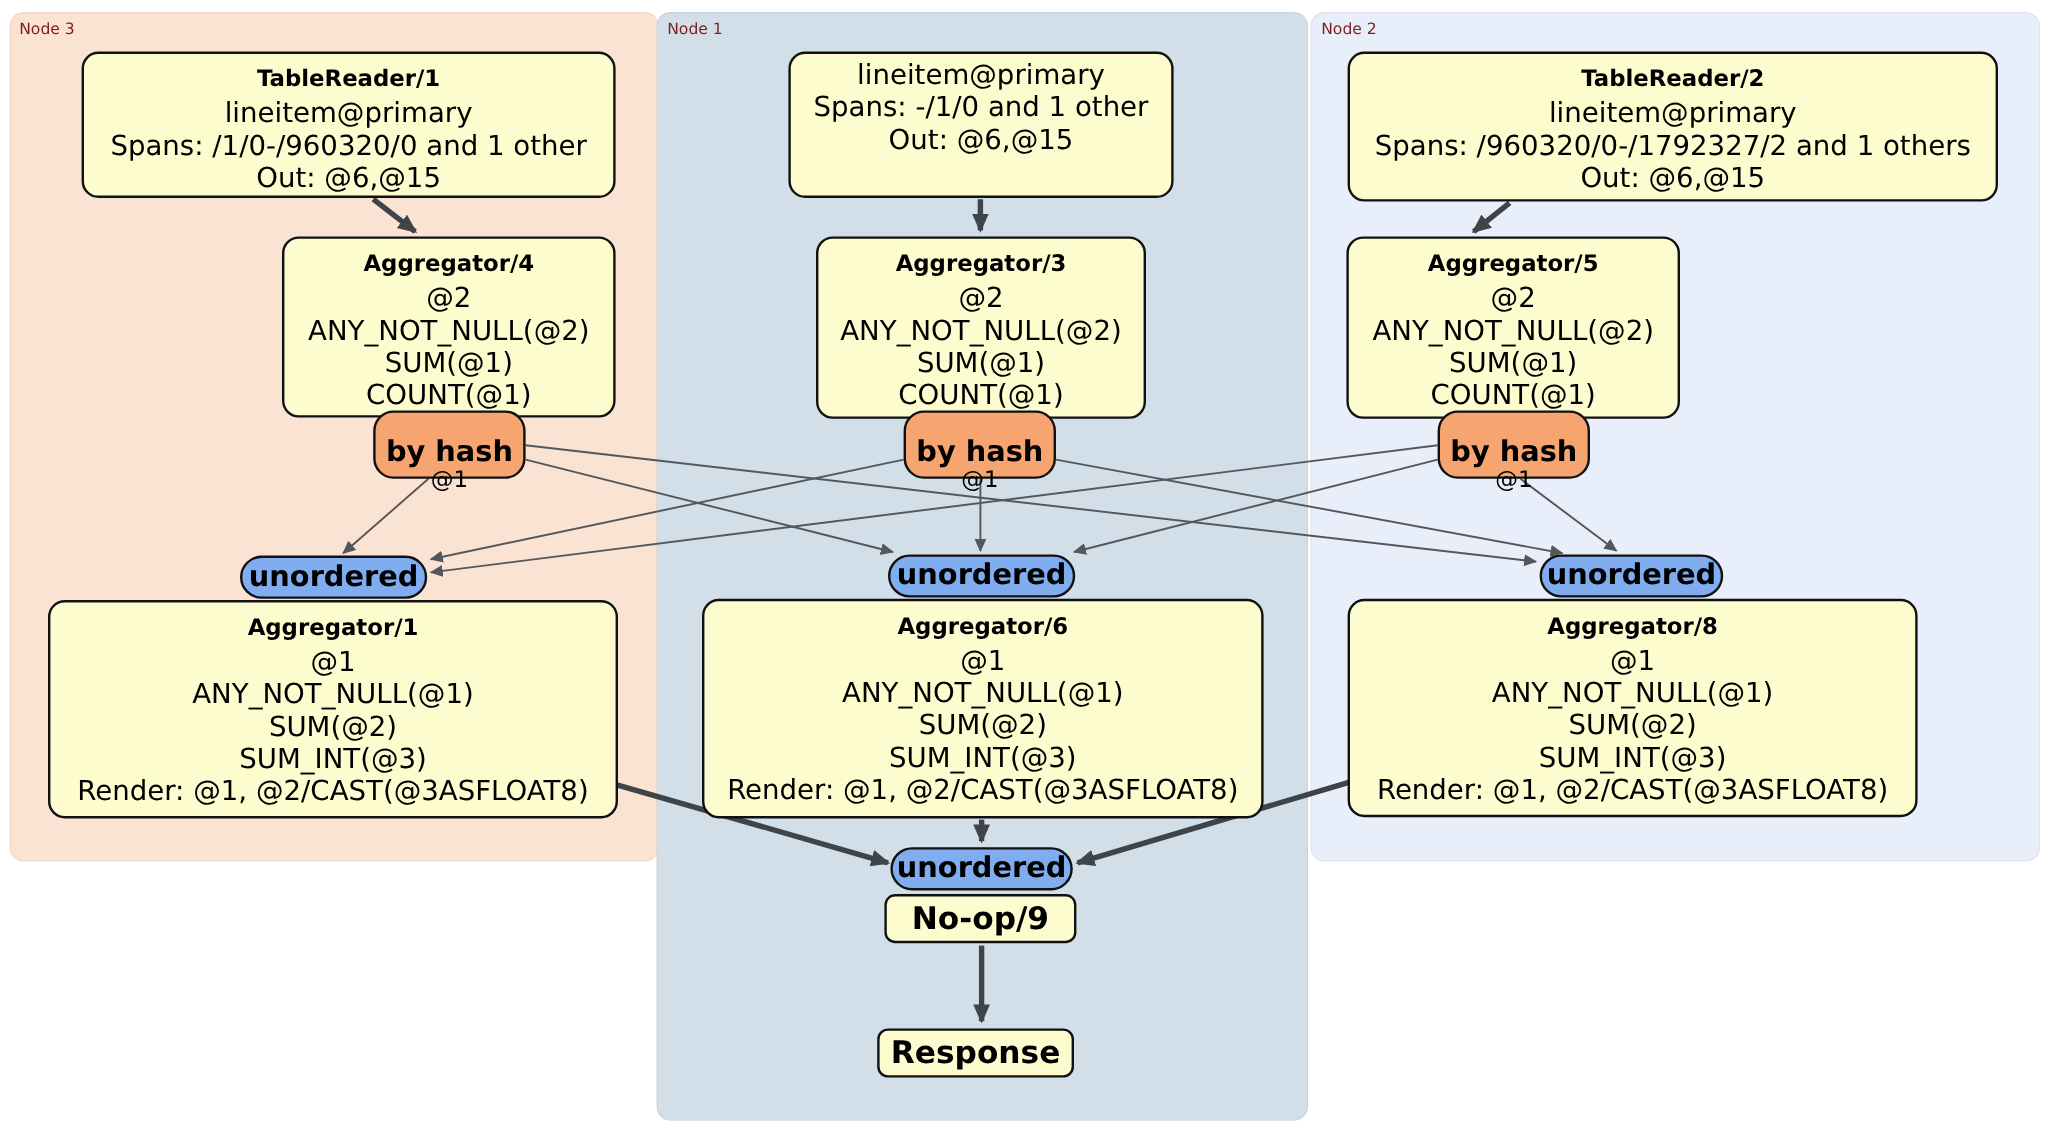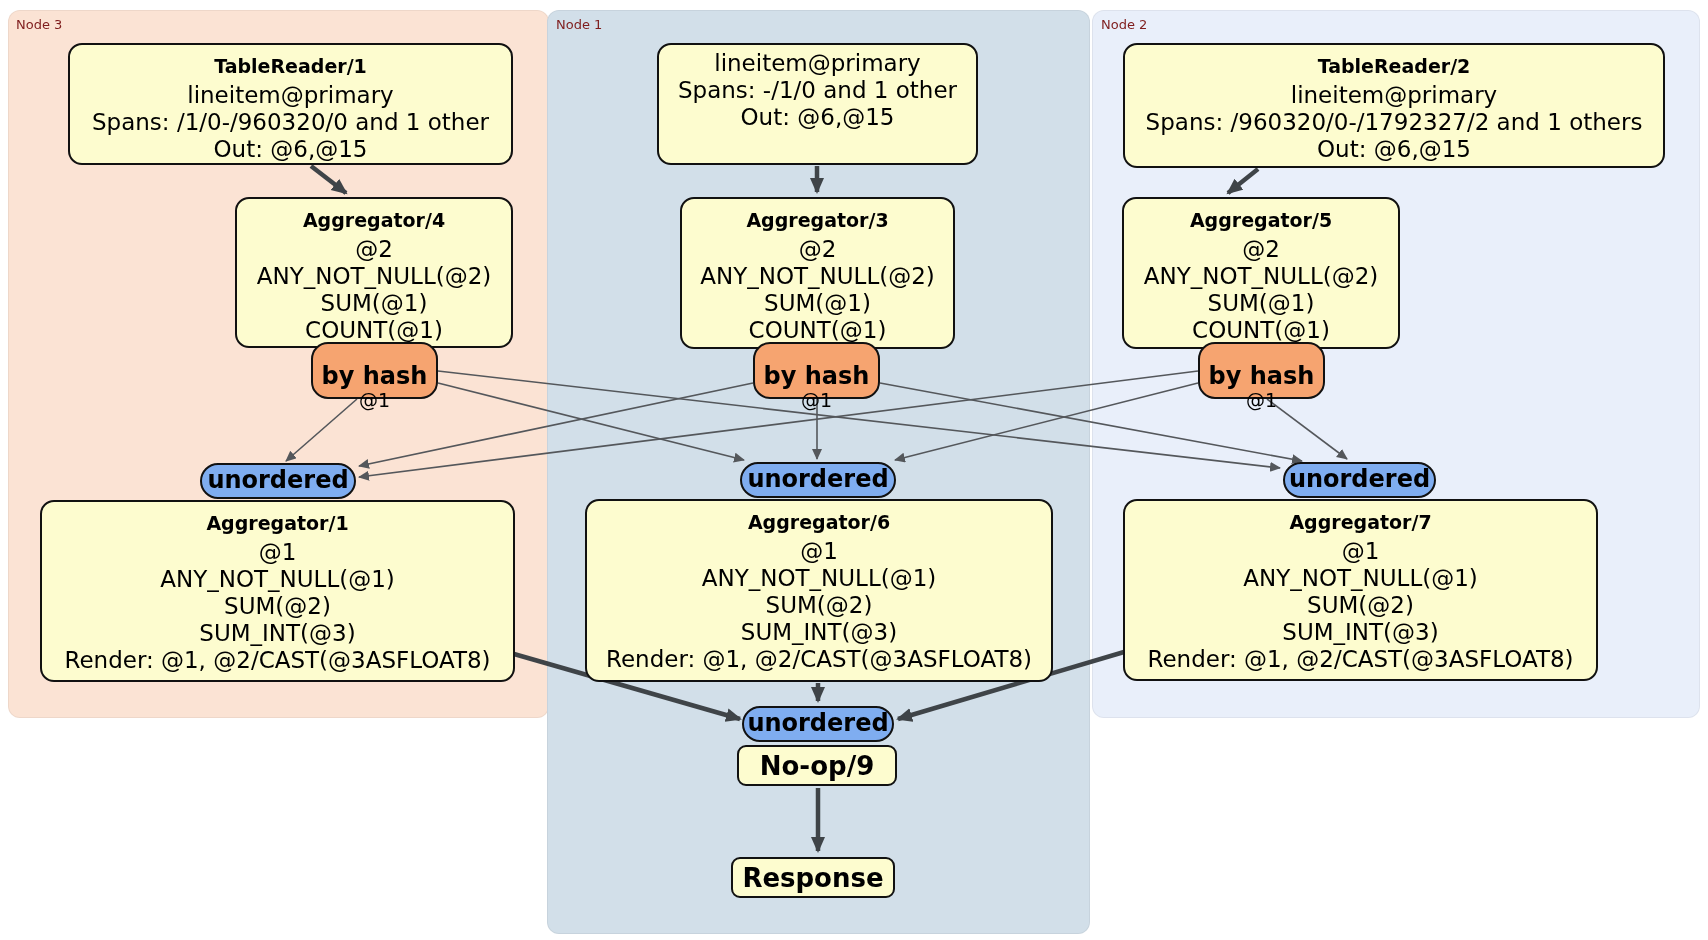--- a/index.html
+++ b/index.html
@@ -152,21 +152,21 @@
   </div>
   <div class="pbox" id="box-agg6">
     <div class="pbox-title">Aggregator/6</div>
     <div class="pbox-line">@1</div>
     <div class="pbox-line">ANY_NOT_NULL(@1)</div>
     <div class="pbox-line">SUM(@2)</div>
     <div class="pbox-line">SUM_INT(@3)</div>
     <div class="pbox-line">Render: @1, @2/CAST(@3ASFLOAT8)</div>
   </div>
   <div class="pbox" id="box-agg8">
-    <div class="pbox-title">Aggregator/7</div>
+    <div class="pbox-title">Aggregator/8</div>
     <div class="pbox-line">@1</div>
     <div class="pbox-line">ANY_NOT_NULL(@1)</div>
     <div class="pbox-line">SUM(@2)</div>
     <div class="pbox-line">SUM_INT(@3)</div>
     <div class="pbox-line">Render: @1, @2/CAST(@3ASFLOAT8)</div>
   </div>
 
   <div class="pbox" id="box-noop">
     <div class="small-title">No-op/9</div>
   </div>

